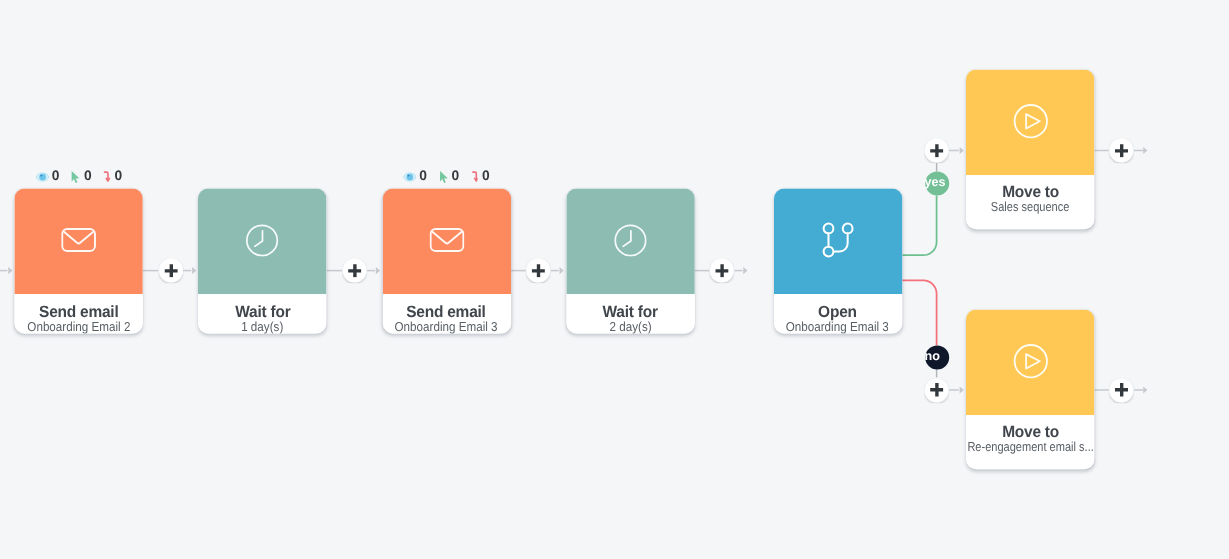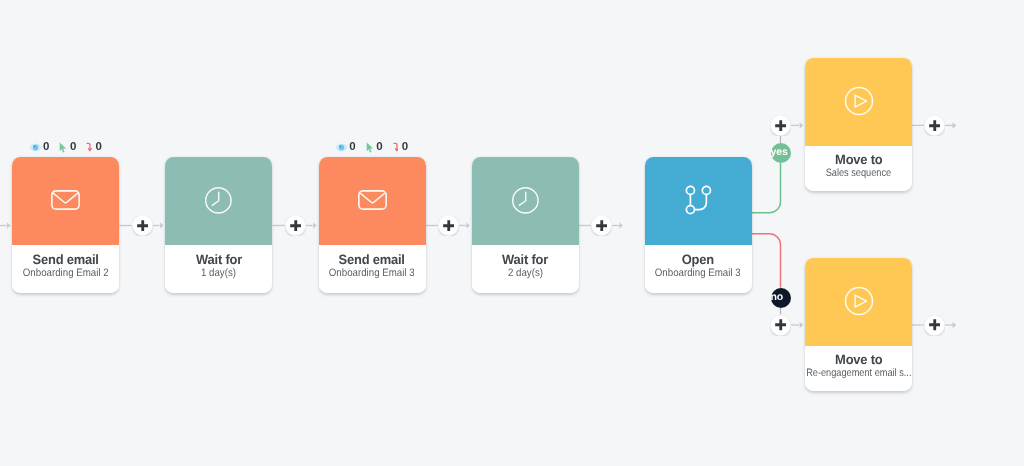--- a/index.html
+++ b/index.html
@@ -25,21 +25,21 @@
     position: absolute;
     left: 0; top: 0;
     width: 1024px; height: 466px;
     pointer-events: none;
   }
 
   
   .card {
     position: absolute;
     width: 107px;
-    height: 136px;
+    height: 121px;
     border-radius: 8.5px;
     background: #ffffff;
     box-shadow: 0 1.5px 3px rgba(45,55,70,.22), 0 0 1px rgba(45,55,70,.06);
     overflow: hidden;
   }
   .card-head {
     height: 87.5px;
     display: flex;
     align-items: center;
     justify-content: center;

